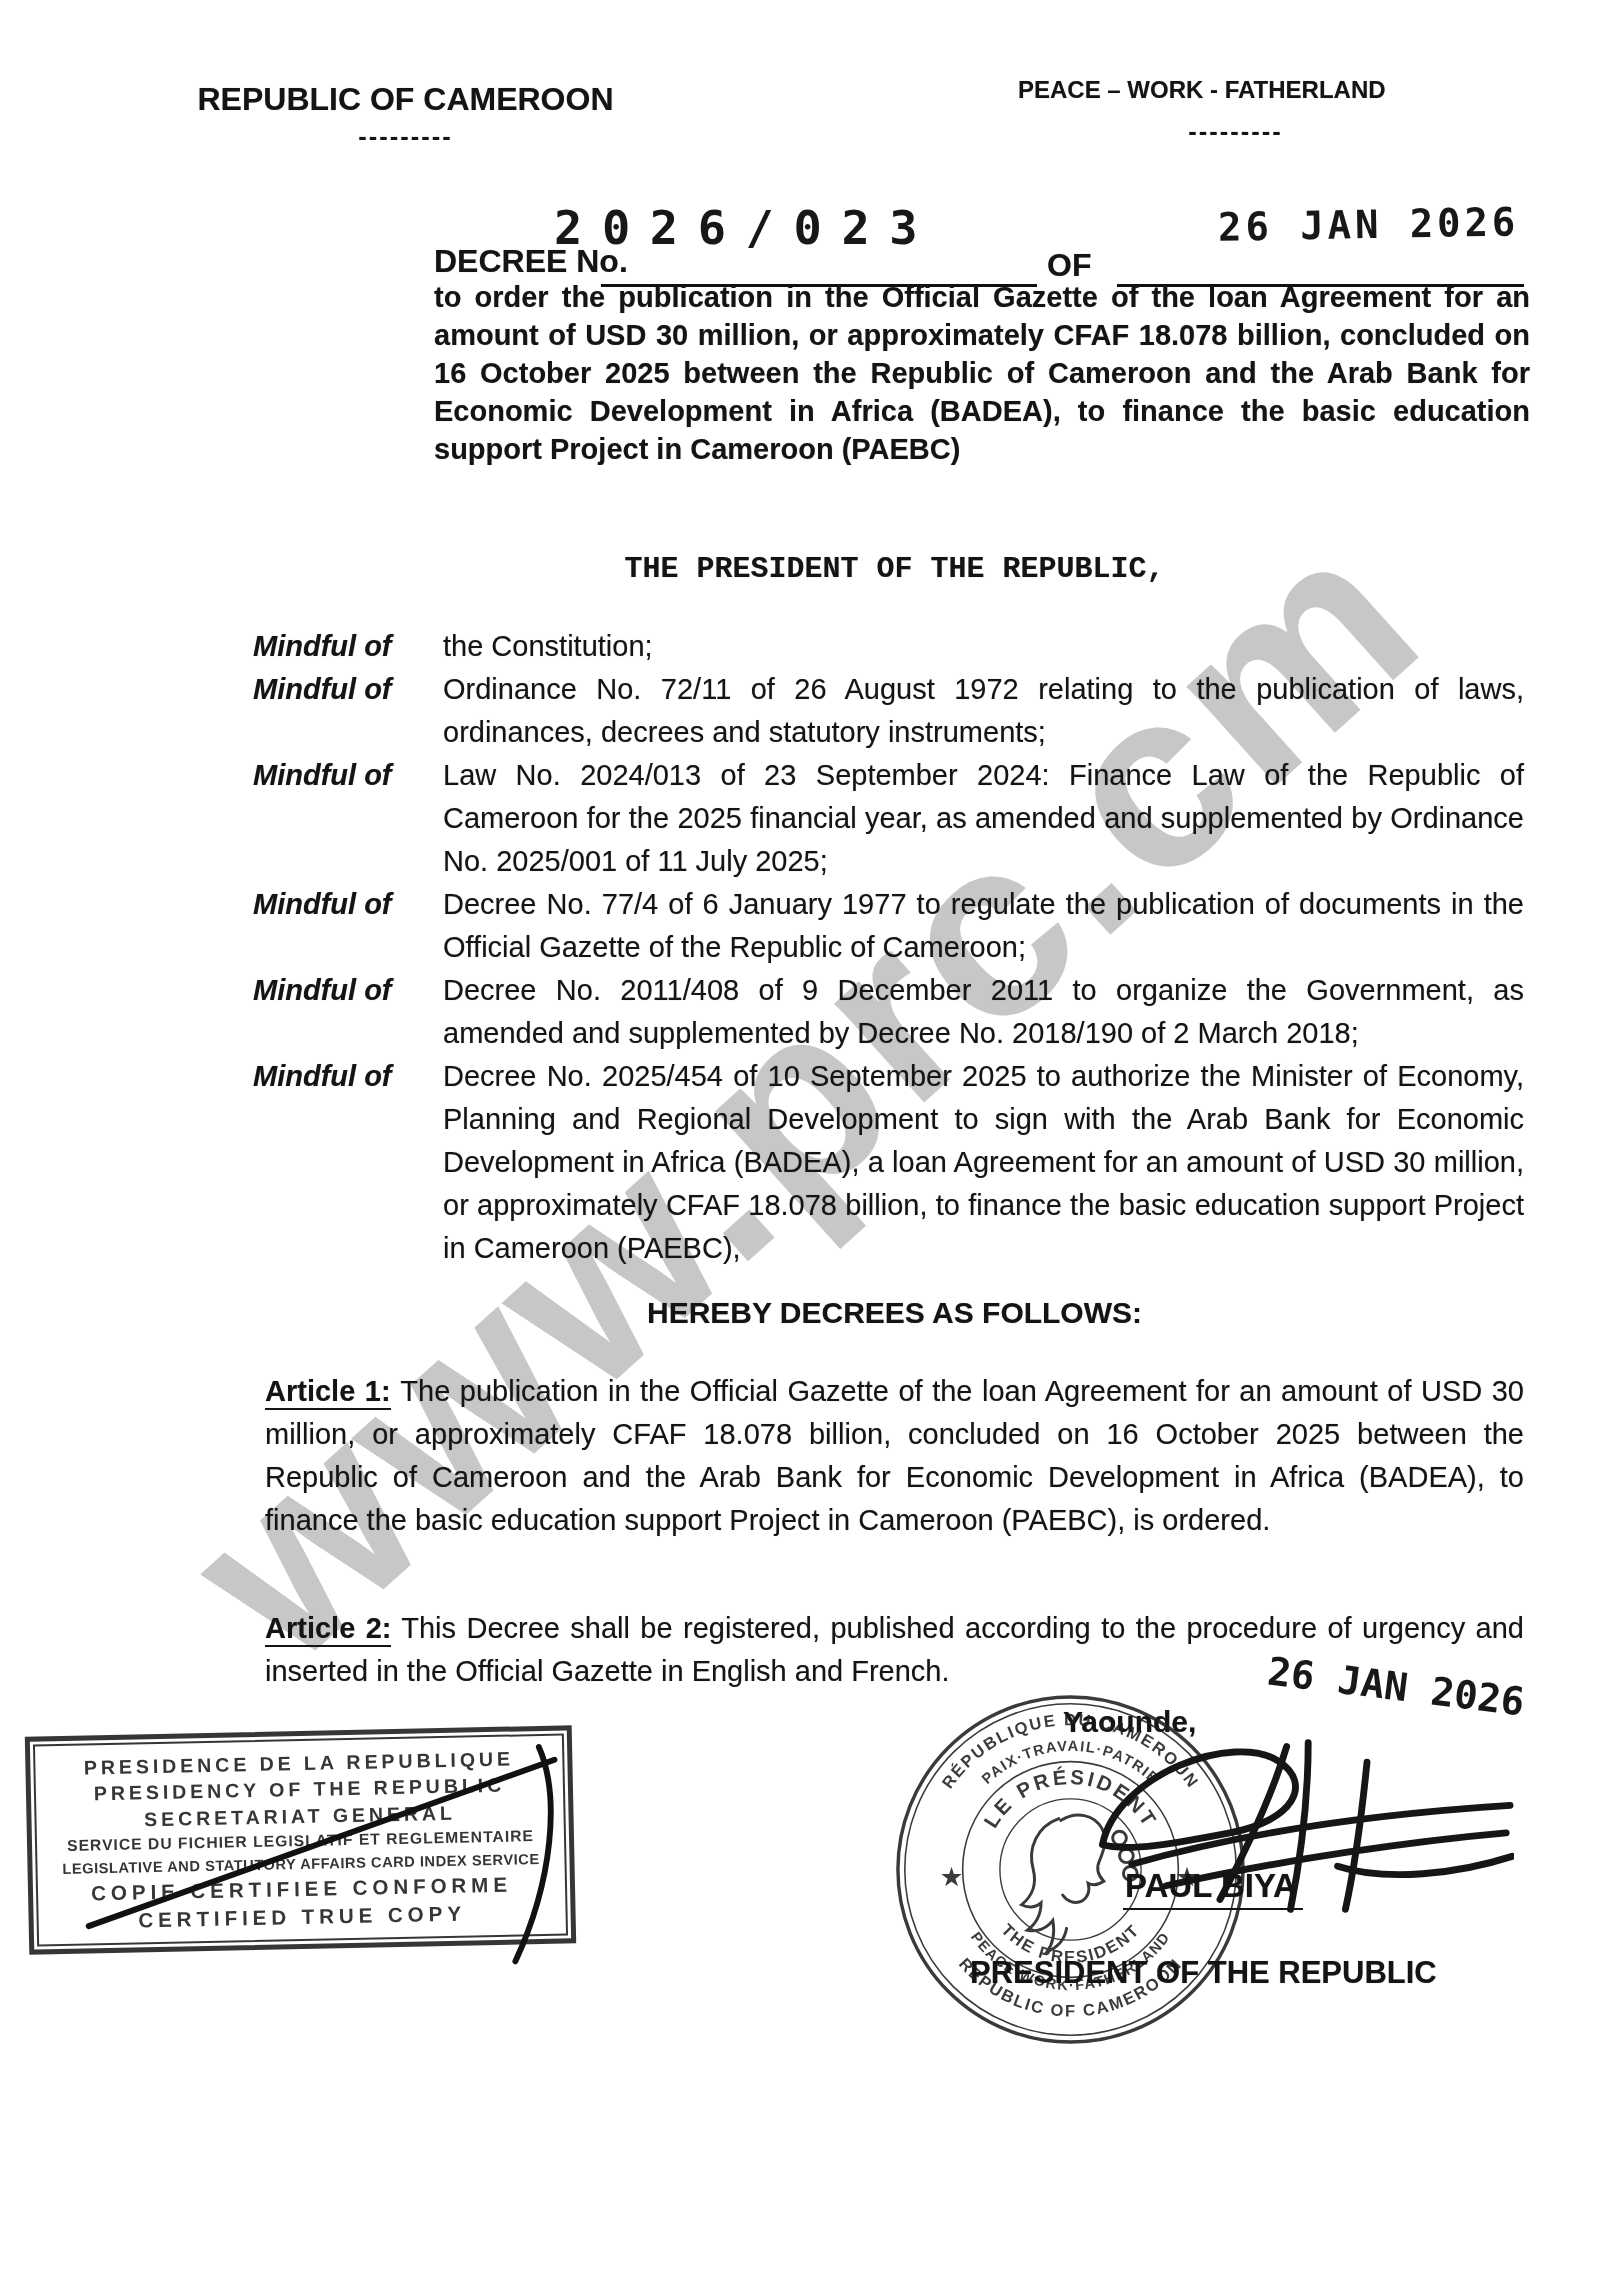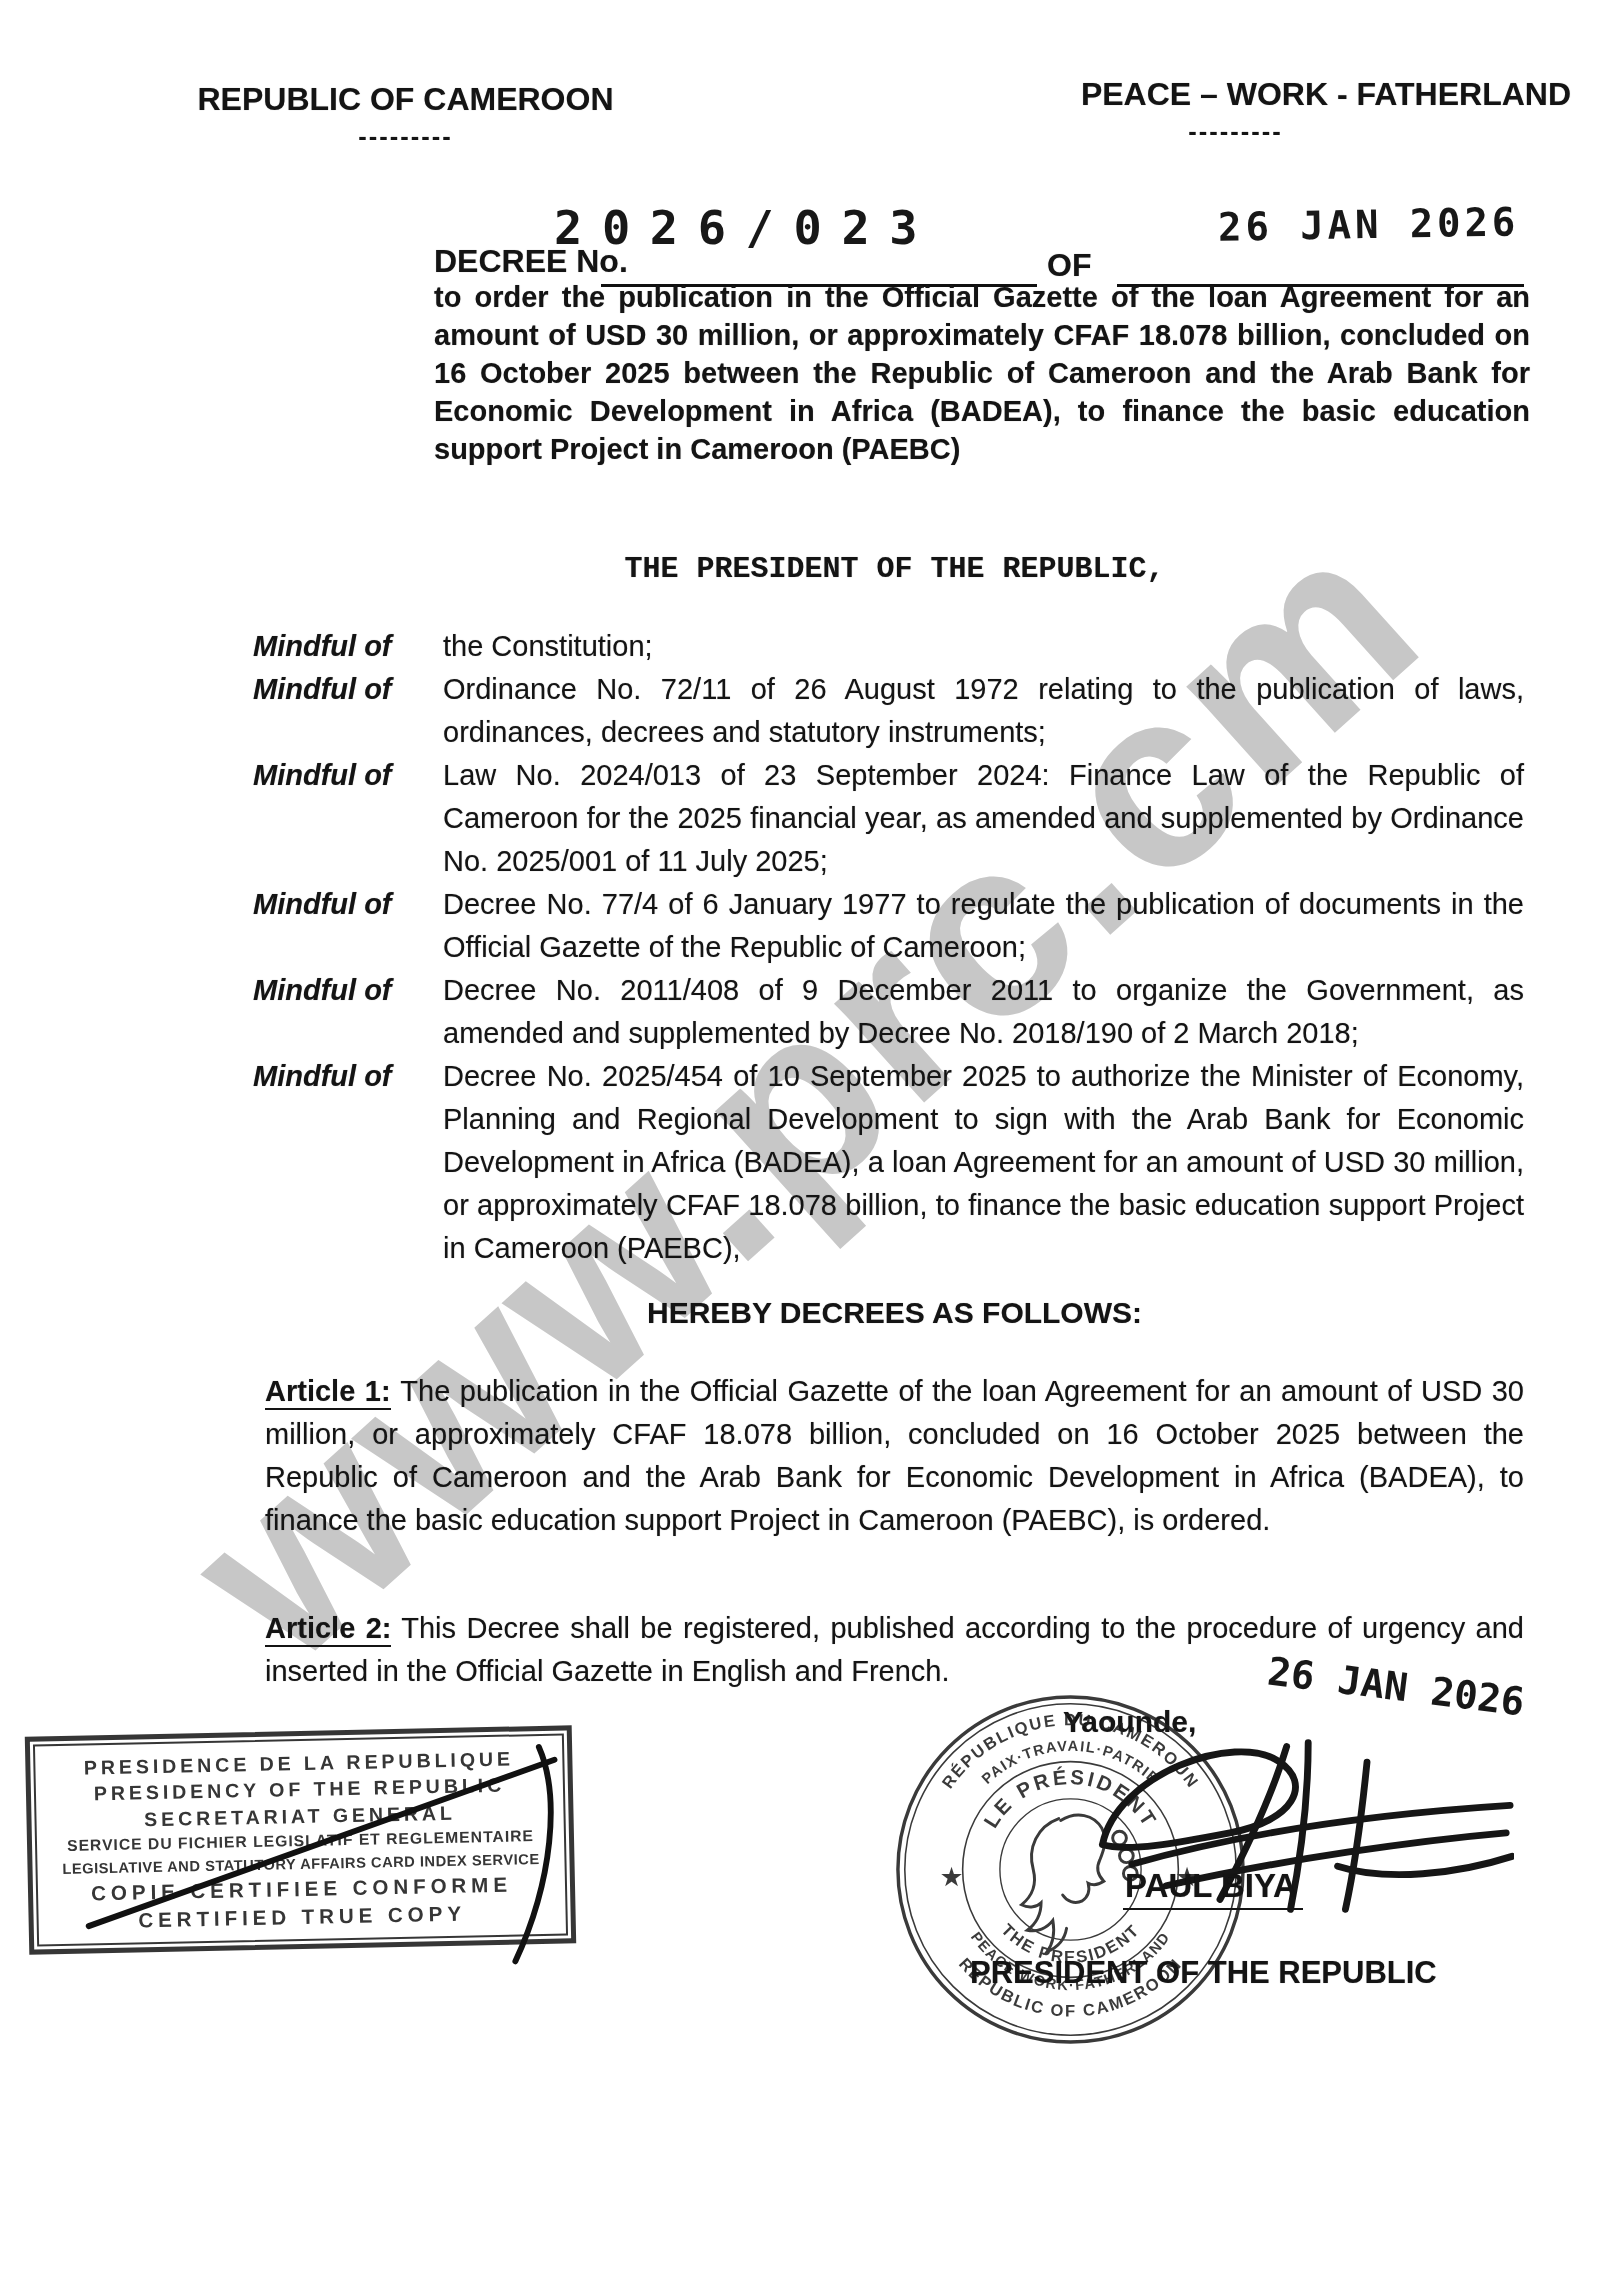--- a/index.html
+++ b/index.html
@@ -21,22 +21,22 @@
     font-size:253px; font-weight:bold; letter-spacing:5.9px;
     color:#c7c7c7; white-space:nowrap; z-index:0;
   }
   .content{ position:absolute; inset:0; z-index:1;border-radius:8px; }
 
   
   .hdr-left{ position:absolute; left:184px; top:81px; width:443px; text-align:center;
     font-size:32px; font-weight:bold; }
   .hdr-left-dashes{ position:absolute; left:184px; top:122px; width:443px; text-align:center;
     font-size:25.5px; font-weight:bold; letter-spacing:2px; }
-  .hdr-right{ position:absolute; left:1052px; top:76px; width:519px; text-align:right;
-    font-size:32px; font-weight:bold; }
+  .hdr-right{ position:absolute; left:1018px; top:76px; width:519px; text-align:left;
+    font-size:24px; font-weight:bold; }
   .hdr-right-dashes{ position:absolute; left:1010px; top:117px; width:451px; text-align:center;
     font-size:25.5px; font-weight:bold; letter-spacing:2px; }
 
   
   .decree-row{ position:absolute; left:434px; top:233px; width:1093px; height:69px; }
   .decree-prefix{ position:absolute; left:0; top:9.8px; font-size:32px; font-weight:bold;text-align:center; }
   .decree-line1{ position:absolute; left:167px; top:0; width:436px; height:51px;
     border-bottom:3.9px solid #101010; }
   .decree-of{ position:absolute; left:613px; top:13.7px; font-size:32px; font-weight:bold; }
   .decree-line2{ position:absolute; left:683px; top:0; width:407px; height:51px;

